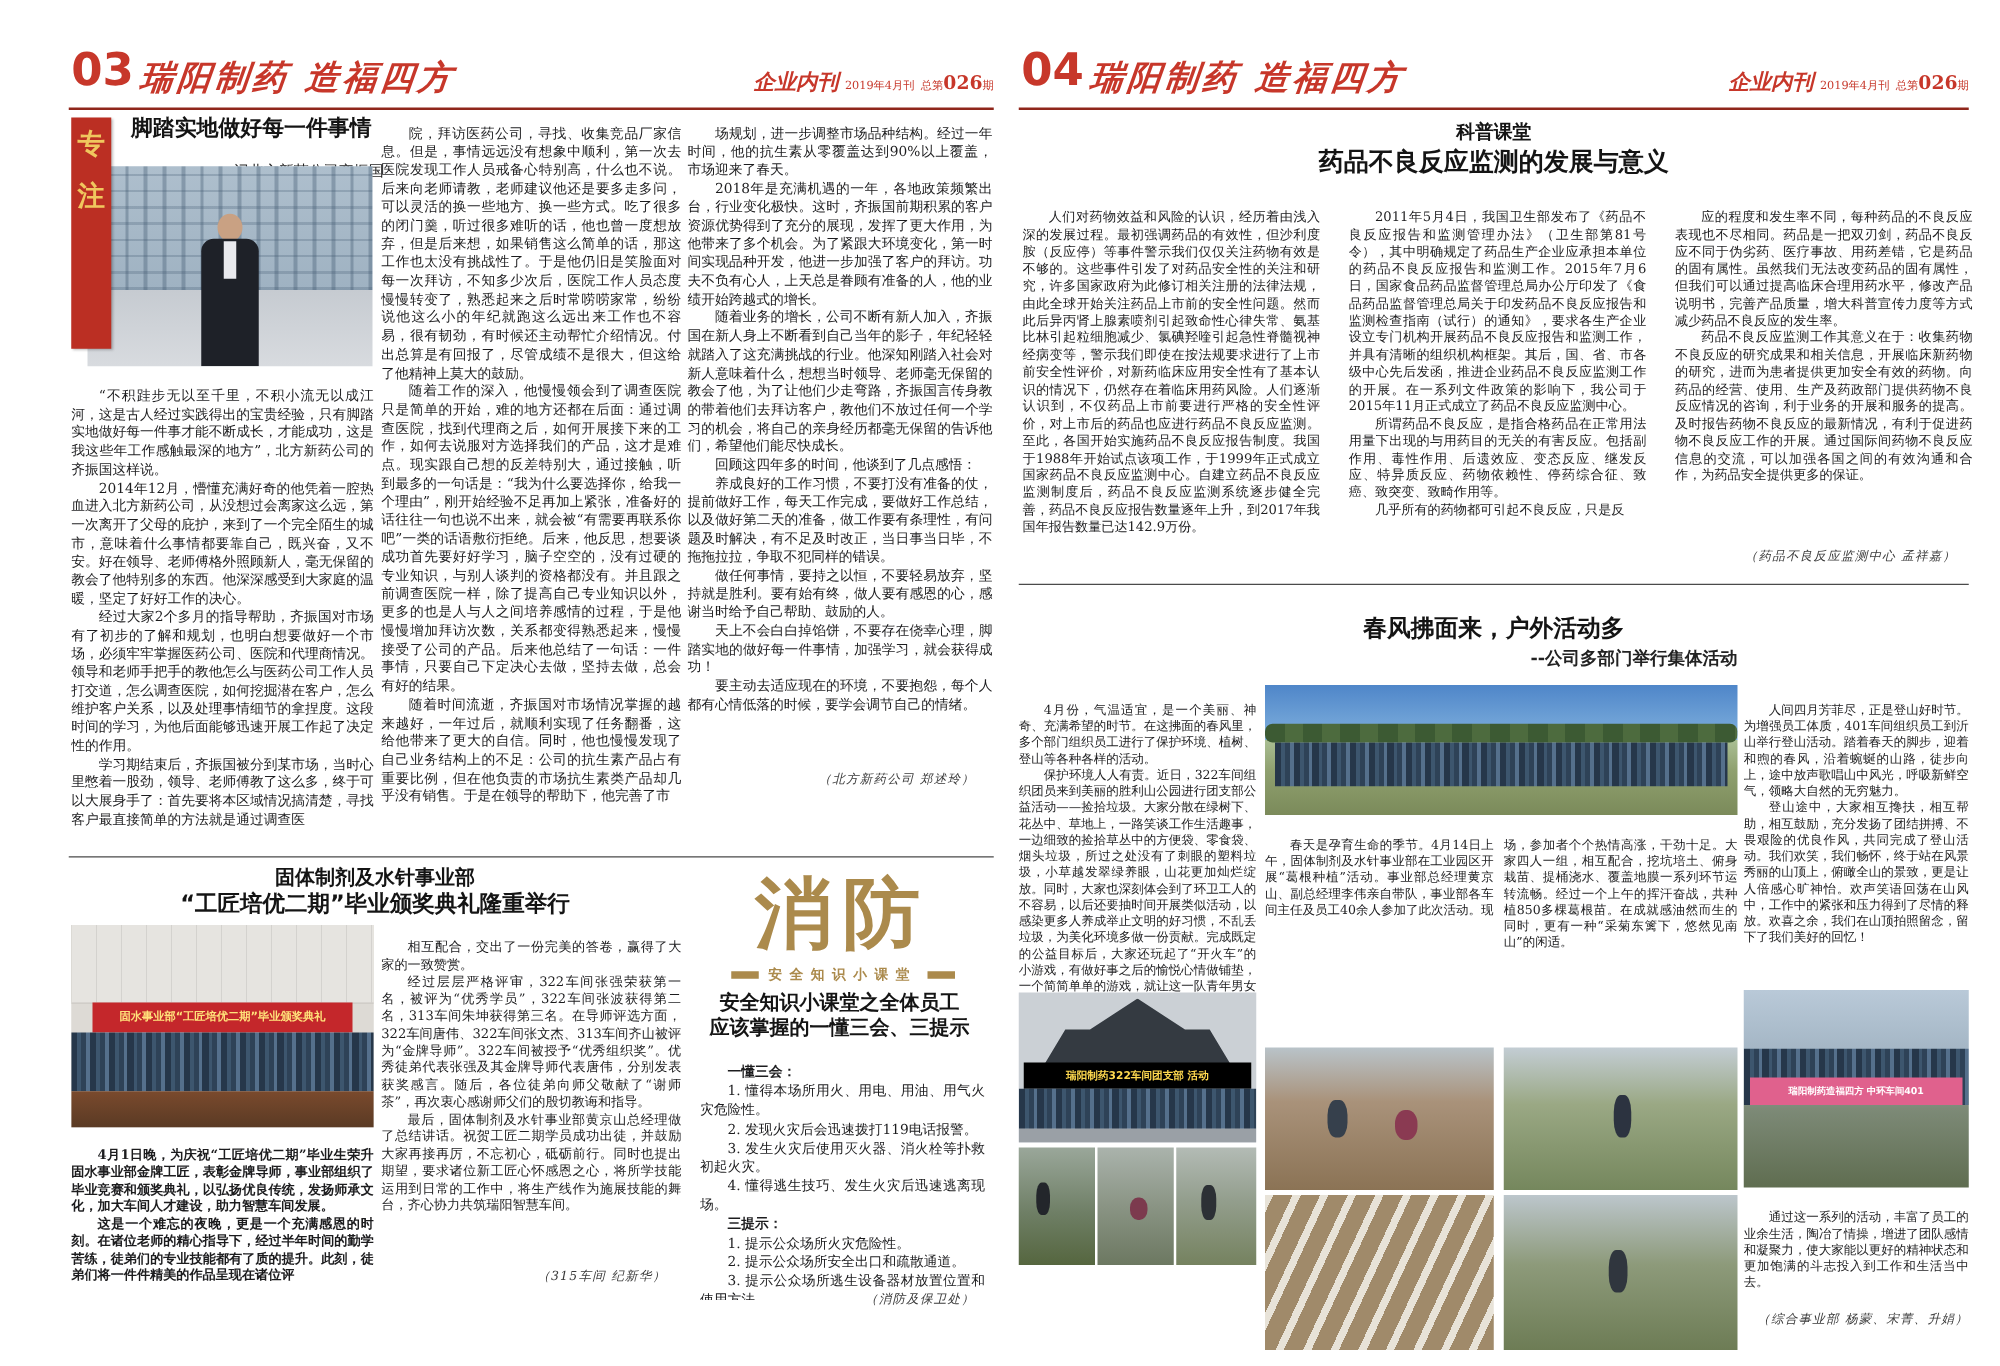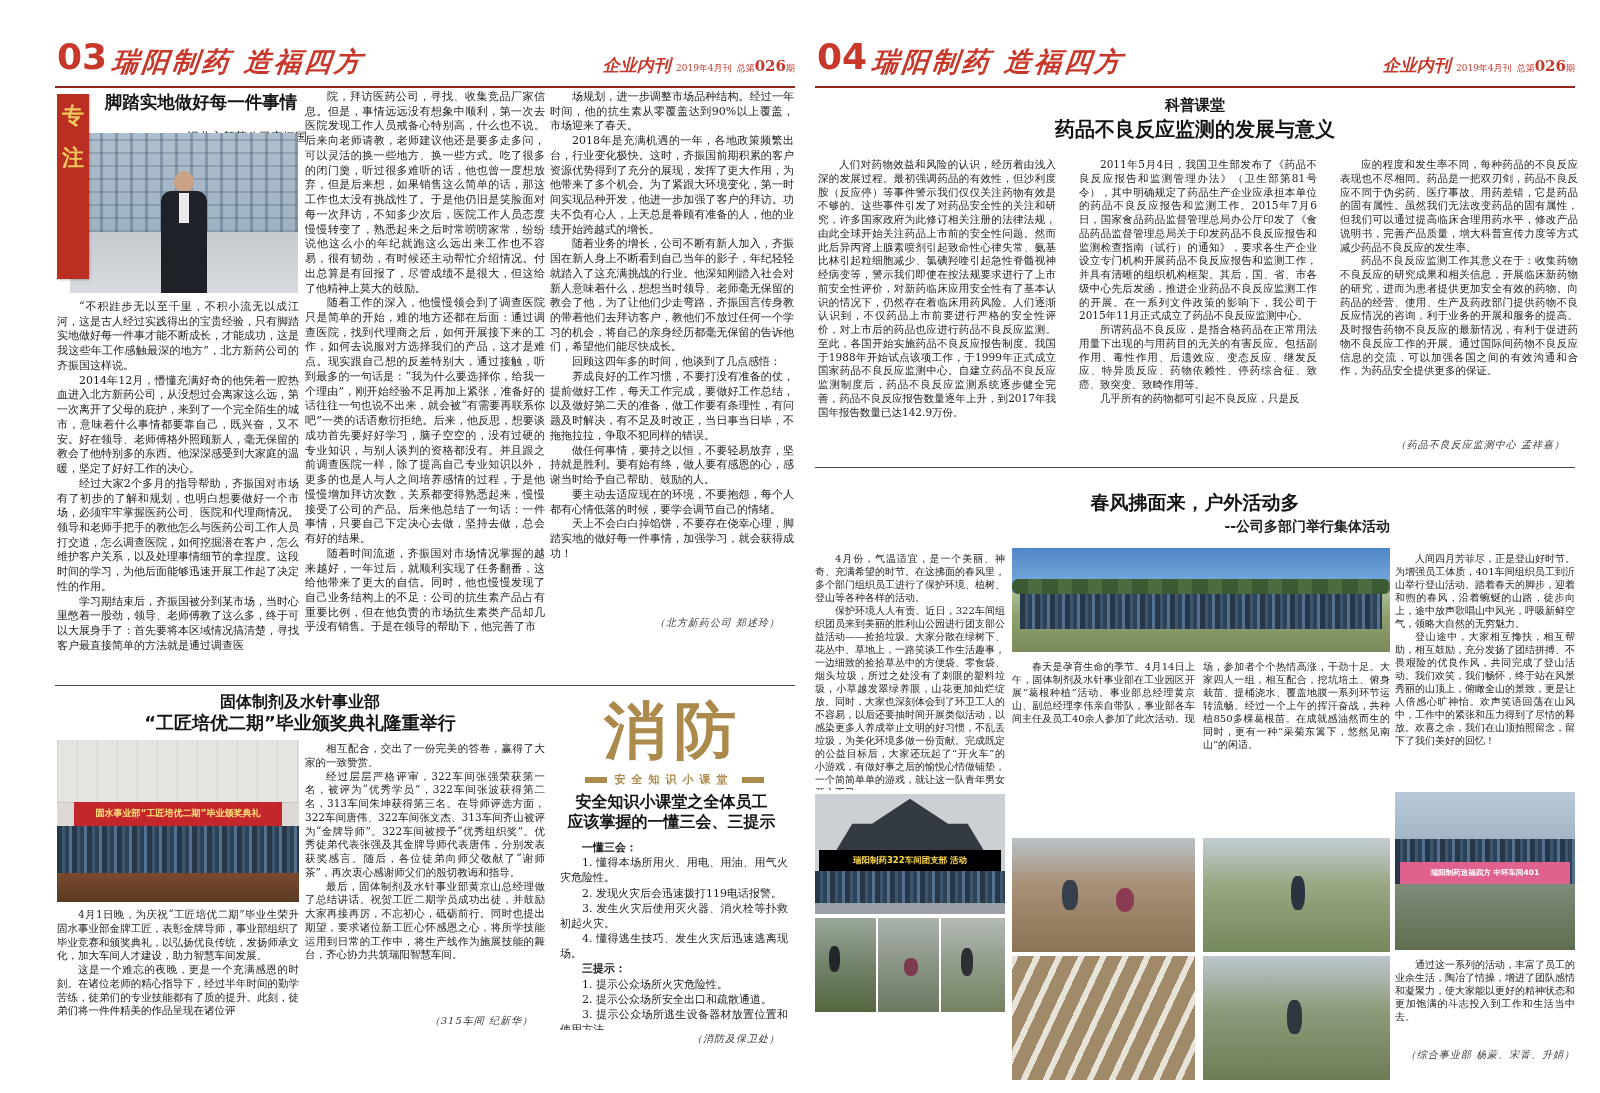--- a/index.html
+++ b/index.html
@@ -1,19 +1,19 @@
 <!DOCTYPE html>
 <html><head>
 <meta charset="utf-8">
 <style>
   html,body{margin:0;padding:0;background:#ffffff;}
   #sheet{position:relative;width:1600px;height:1093px;background:#ffffff;overflow:hidden;
          font-family:"DejaVu Serif","Liberation Serif",serif;}
   .abs{position:absolute;}
-  .serif-body{font-family:"DejaVu Serif","Liberation Serif",serif;color:#1c1c1e;text-align:justify;overflow:hidden;}
+  .serif-body{font-family:"DejaVu Serif","Liberation Serif",serif;color:#1c1c1e;text-align:justify;overflow:hidden;margin-top:10px;}
   .serif-body p{margin:0;text-indent:2em;}
   .fs11{font-size:11px;line-height:1.34;}
   .fs105{font-size:10.5px;line-height:1.31;}
   .fs10{font-size:10px;line-height:1.3;}
   .sans{font-family:"DejaVu Sans","Liberation Sans",sans-serif;}
   .a-title{font-family:"DejaVu Sans","Liberation Sans",sans-serif;font-weight:bold;color:#141414;text-align:center;}
   .byline{font-style:italic;font-size:10px;color:#3a3a3a;text-align:right;letter-spacing:1px;}
   .rule{background:#8f261b;}
   .thin-rule{background:#4a4a4a;}
   .pageno{font-family:"DejaVu Sans","Liberation Sans",sans-serif;font-weight:bold;font-size:36px;color:#c7372a;}
@@ -79,40 +79,40 @@
       <p>随着时间流逝，齐振国对市场情况掌握的越来越好，一年过后，就顺利实现了任务翻番，这给他带来了更大的自信。同时，他也慢慢发现了自己业务结构上的不足：公司的抗生素产品占有重要比例，但在他负责的市场抗生素类产品却几乎没有销售。于是在领导的帮助下，他完善了市</p>
     </div>
 
     <div class="abs serif-body fs11" style="left:550px;top:90px;width:244px;height:490px;">
       <p>场规划，进一步调整市场品种结构。经过一年时间，他的抗生素从零覆盖达到90%以上覆盖，市场迎来了春天。</p>
       <p>2018年是充满机遇的一年，各地政策频繁出台，行业变化极快。这时，齐振国前期积累的客户资源优势得到了充分的展现，发挥了更大作用，为他带来了多个机会。为了紧跟大环境变化，第一时间实现品种开发，他进一步加强了客户的拜访。功夫不负有心人，上天总是眷顾有准备的人，他的业绩开始跨越式的增长。</p>
       <p>随着业务的增长，公司不断有新人加入，齐振国在新人身上不断看到自己当年的影子，年纪轻轻就踏入了这充满挑战的行业。他深知刚踏入社会对新人意味着什么，想想当时领导、老师毫无保留的教会了他，为了让他们少走弯路，齐振国言传身教的带着他们去拜访客户，教他们不放过任何一个学习的机会，将自己的亲身经历都毫无保留的告诉他们，希望他们能尽快成长。</p>
       <p>回顾这四年多的时间，他谈到了几点感悟：</p>
       <p>养成良好的工作习惯，不要打没有准备的仗，提前做好工作，每天工作完成，要做好工作总结，以及做好第二天的准备，做工作要有条理性，有问题及时解决，有不足及时改正，当日事当日毕，不拖拖拉拉，争取不犯同样的错误。</p>
       <p>做任何事情，要持之以恒，不要轻易放弃，坚持就是胜利。要有始有终，做人要有感恩的心，感谢当时给予自己帮助、鼓励的人。</p>
+      <p>天上不会白白掉馅饼，不要存在侥幸心理，脚踏实地的做好每一件事情，加强学习，就会获得成功！</p>
       <p>要主动去适应现在的环境，不要抱怨，每个人都有心情低落的时候，要学会调节自己的情绪。</p>
-      <p>天上不会白白掉馅饼，不要存在侥幸心理，脚踏实地的做好每一件事情，加强学习，就会获得成功！</p>
     </div>
     <div class="abs byline" style="left:550px;top:584px;width:230px;margin-top:32px;">（北方新药公司  郑述玲）</div>
 
     <div class="abs thin-rule" style="left:55px;top:685px;width:740px;height:1px;"></div>
 
     <div class="abs a-title" style="left:55px;top:711px;width:490px;font-size:18px;">“工匠培优二期”毕业颁奖典礼隆重举行</div>
     <div class="abs a-title" style="left:55px;top:692px;width:490px;font-size:16px;">固体制剂及水针事业部</div>
 
     <div class="photo" style="left:57px;top:740px;width:242px;height:162px;background:#dddad5;">
       <div class="abs" style="left:0;top:0;width:100%;height:38%;background:#e6e4e0;border-bottom:1px solid #c9c6c1;background-image:repeating-linear-gradient(90deg,rgba(0,0,0,.08) 0 1px,rgba(0,0,0,0) 1px 20px);"></div>
       <div class="banner" style="left:7%;top:38%;width:86%;height:15%;background:#c4272b;color:#ffe27a;font-size:9px;">
         <span>固水事业部“工匠培优二期”毕业颁奖典礼</span>
       </div>
       <div class="abs crowd" style="left:0;top:53%;width:100%;height:29%;"></div>
       <div class="abs" style="left:0;top:82%;width:100%;height:18%;background:linear-gradient(180deg,#7a4a2d,#5a3a24);"></div>
     </div>
 
-    <div class="abs serif-body fs105" style="left:57px;top:908px;width:242px;height:140px;">
+    <div class="abs serif-body fs105" style="left:57px;top:908px;width:242px;height:140px;font-weight:bold;">
       <p>4月1日晚，为庆祝“工匠培优二期”毕业生荣升固水事业部金牌工匠，表彰金牌导师，事业部组织了毕业竞赛和颁奖典礼，以弘扬优良传统，发扬师承文化，加大车间人才建设，助力智慧车间发展。</p>
       <p>这是一个难忘的夜晚，更是一个充满感恩的时刻。在诸位老师的精心指导下，经过半年时间的勤学苦练，徒弟们的专业技能都有了质的提升。此刻，徒弟们将一件件精美的作品呈现在诸位评</p>
     </div>
 
     <div class="abs serif-body fs105" style="left:305px;top:742px;width:240px;height:268px;">
       <p>相互配合，交出了一份完美的答卷，赢得了大家的一致赞赏。</p>
       <p>经过层层严格评审，322车间张强荣获第一名，被评为“优秀学员”，322车间张波获得第二名，313车间朱坤获得第三名。在导师评选方面，322车间唐伟、322车间张文杰、313车间齐山被评为“金牌导师”。322车间被授予“优秀组织奖”。优秀徒弟代表张强及其金牌导师代表唐伟，分别发表获奖感言。随后，各位徒弟向师父敬献了“谢师茶”，再次衷心感谢师父们的殷切教诲和指导。</p>
       <p>最后，固体制剂及水针事业部黄京山总经理做了总结讲话。祝贺工匠二期学员成功出徒，并鼓励大家再接再厉，不忘初心，砥砺前行。同时也提出期望，要求诸位新工匠心怀感恩之心，将所学技能运用到日常的工作中，将生产线作为施展技能的舞台，齐心协力共筑瑞阳智慧车间。</p>
     </div>
     <div class="abs byline" style="left:305px;top:1014px;width:228px;">（315车间  纪新华）</div>

